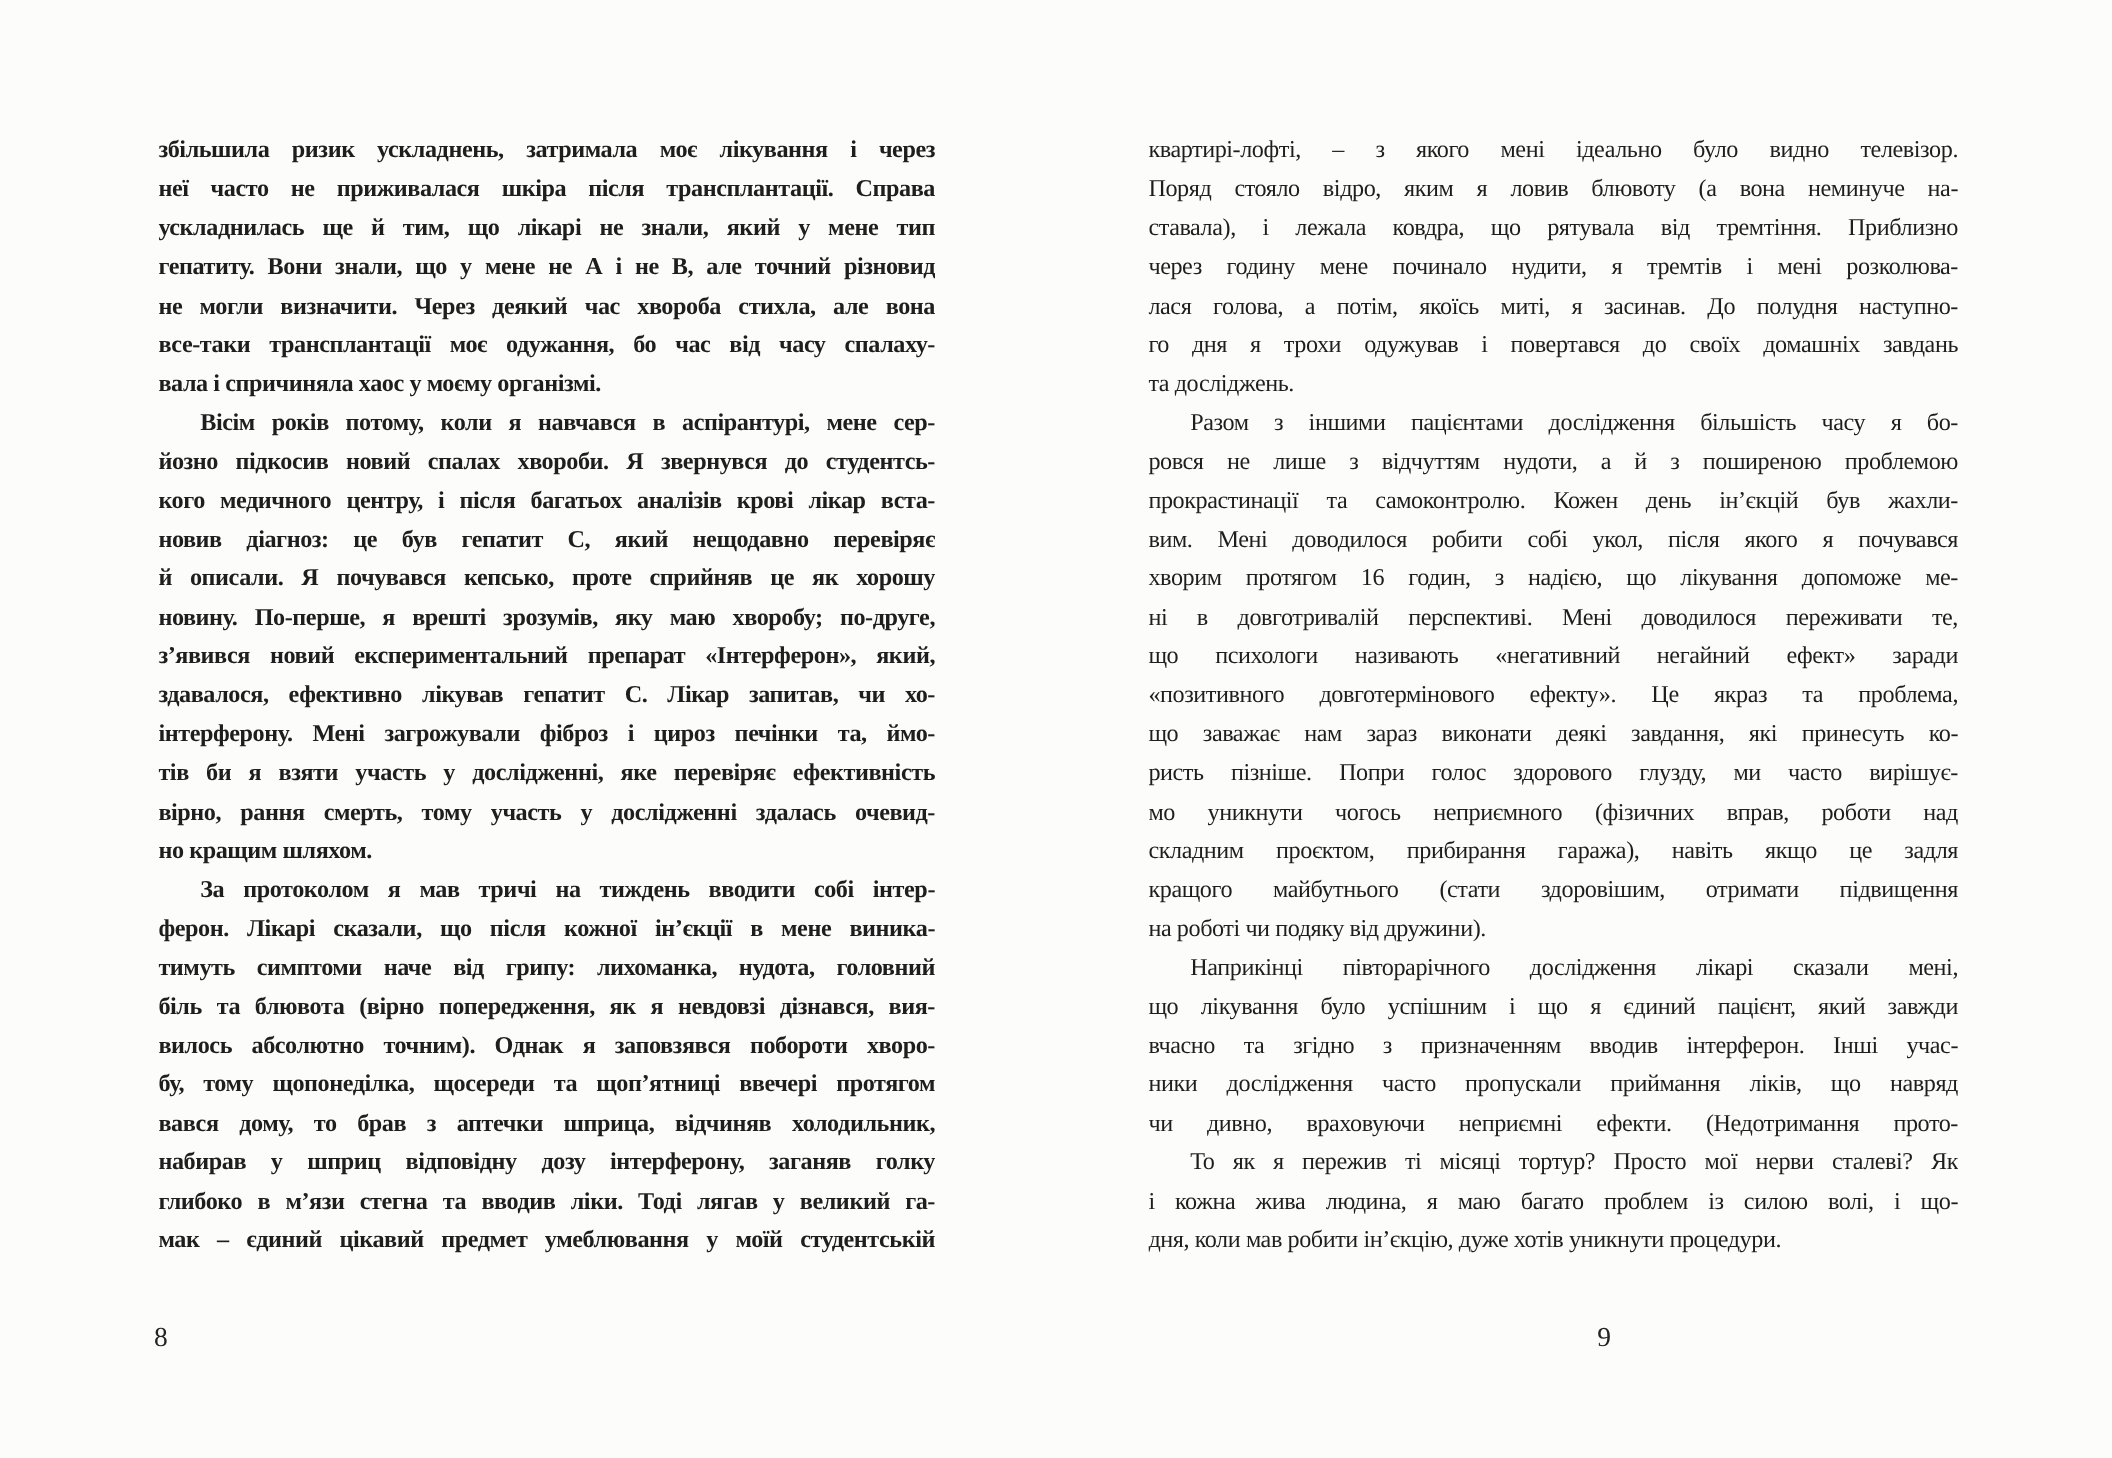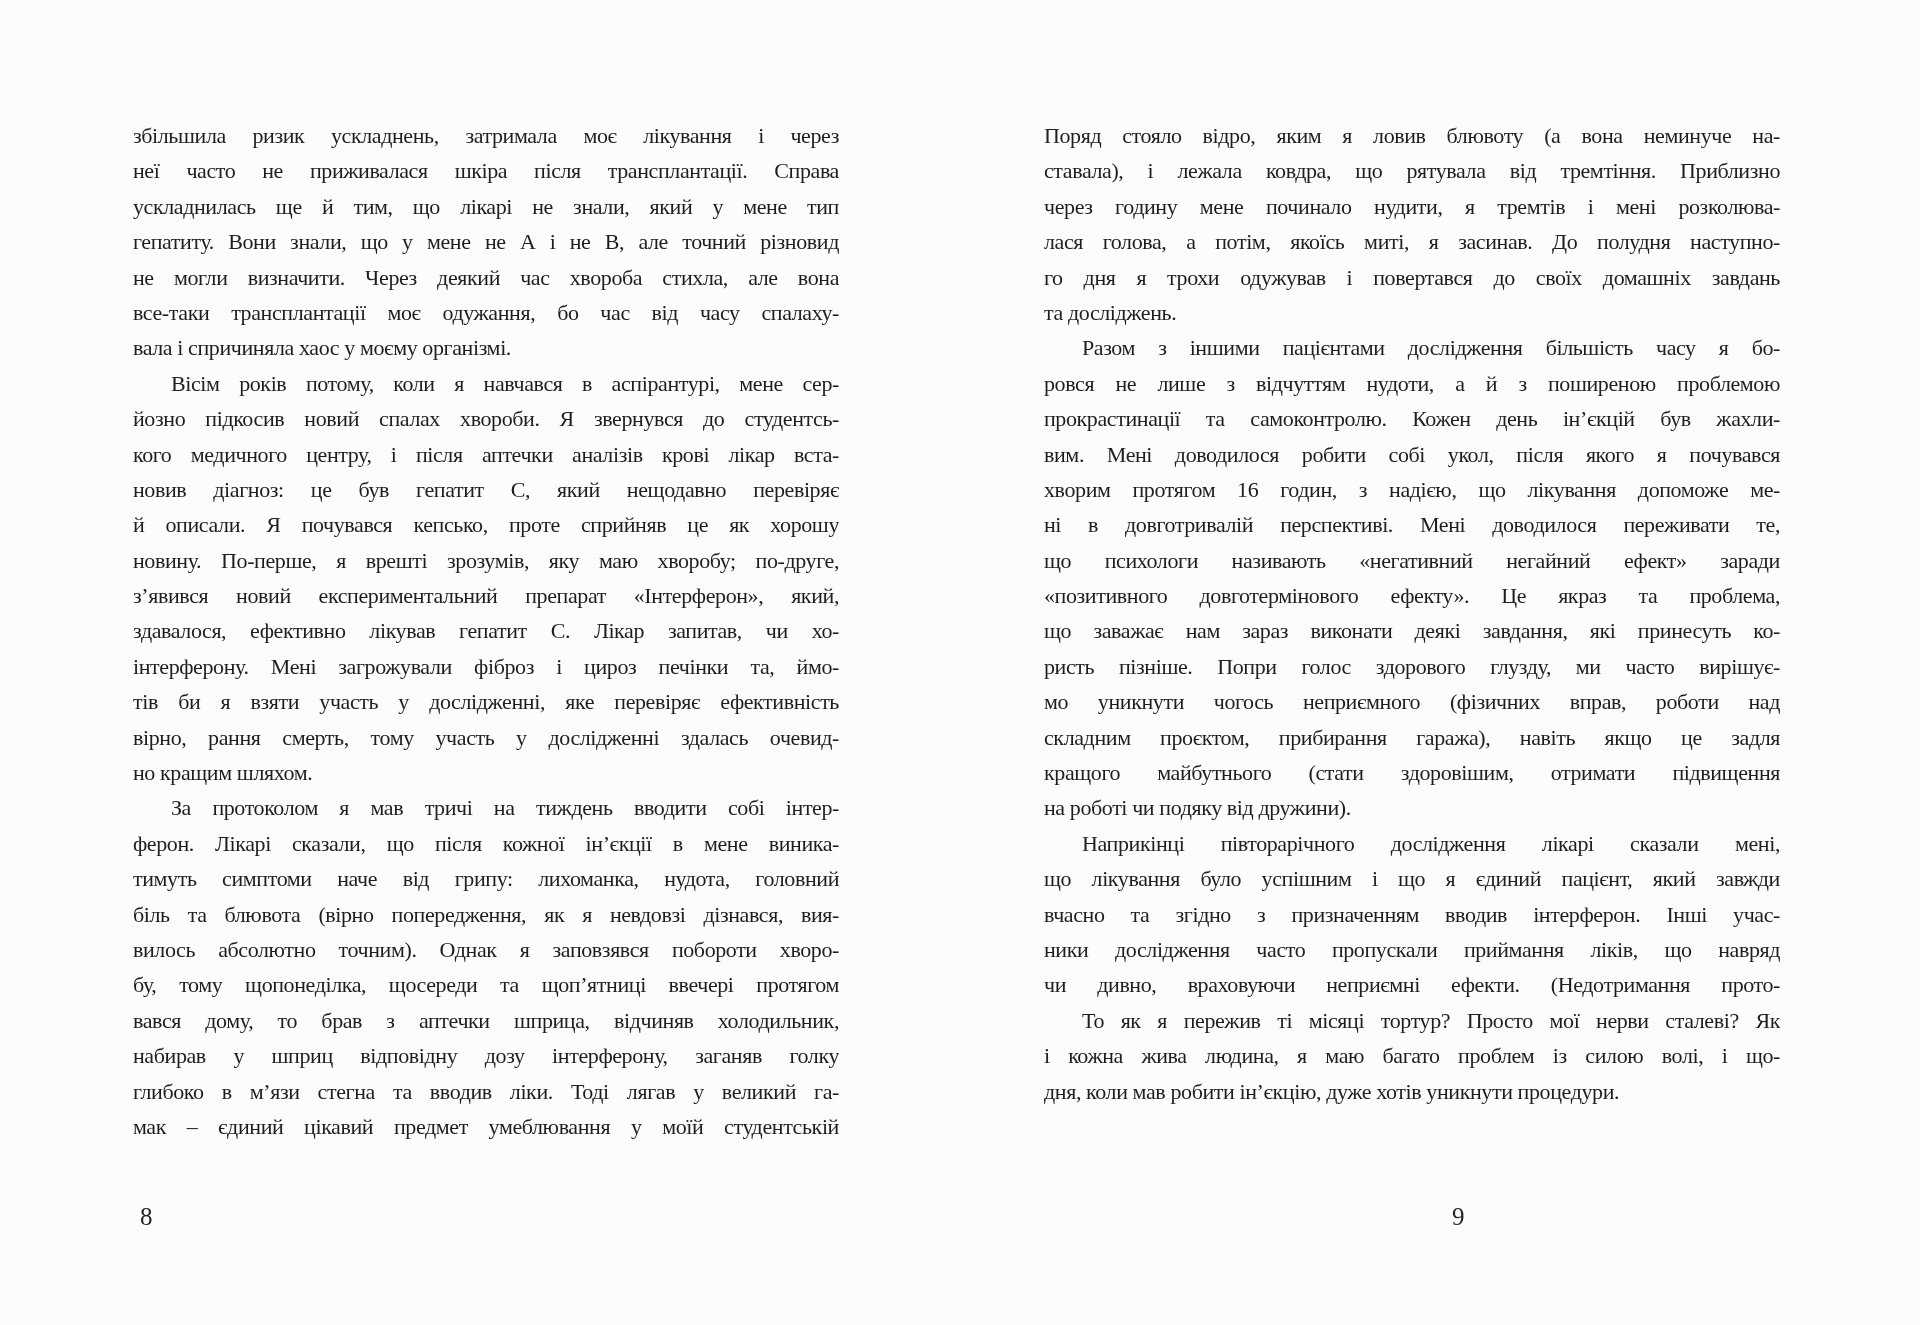--- a/index.html
+++ b/index.html
@@ -24,21 +24,21 @@
     top: 0;
     height: 100%;
   }
   .page-left  { left: 0; width: 960px; }
   .page-right { left: 960px; width: 960px; }
 
   .text-block {
     position: absolute;
     top: 118px;
   }
-  .text-block.tb-left  { left: 133px;  width: 706px; }
+  .text-block.tb-left  { left: 144px;  width: 706px; font-weight: bold; }
   .text-block.tb-right { left: 84px;   width: 736px; } 
 
   .line {
     height: 35.4px;
     line-height: 35.4px;
     font-size: 22px;
     letter-spacing: -0.4px;
     text-align: justify;
     text-align-last: justify;
     overflow: hidden;
@@ -71,21 +71,21 @@
     <div class="text-block tb-left">
         <div class="line">збільшила ризик ускладнень, затримала моє лікування і через</div>
         <div class="line">неї часто не приживалася шкіра після трансплантації. Справа</div>
         <div class="line">ускладнилась ще й тим, що лікарі не знали, який у мене тип</div>
         <div class="line">гепатиту. Вони знали, що у мене не А і не В, але точний різновид</div>
         <div class="line">не могли визначити. Через деякий час хвороба стихла, але вона</div>
         <div class="line">все-таки трансплантації моє одужання, бо час від часу спалаху-</div>
         <div class="line para-end">вала і спричиняла хаос у моєму організмі.</div>
         <div class="line indent">Вісім років потому, коли я навчався в аспірантурі, мене сер-</div>
         <div class="line">йозно підкосив новий спалах хвороби. Я звернувся до студентсь-</div>
-        <div class="line">кого медичного центру, і після аптечки аналізів крові лікар вста-</div>
+        <div class="line">кого медичного центру, і після багатьох аналізів крові лікар вста-</div>
         <div class="line">новив діагноз: це був гепатит С, який нещодавно перевіряє</div>
         <div class="line">й описали. Я почувався кепсько, проте сприйняв це як хорошу</div>
         <div class="line">новину. По-перше, я врешті зрозумів, яку маю хворобу; по-друге,</div>
         <div class="line">з’явився новий експериментальний препарат «Інтерферон», який,</div>
         <div class="line">здавалося, ефективно лікував гепатит С. Лікар запитав, чи хо-</div>
         <div class="line">інтерферону. Мені загрожували фіброз і цироз печінки та, ймо-</div>
         <div class="line">тів би я взяти участь у дослідженні, яке перевіряє ефективність</div>
         <div class="line">вірно, рання смерть, тому участь у дослідженні здалась очевид-</div>
         <div class="line para-end">но кращим шляхом.</div>
         <div class="line indent">За протоколом я мав тричі на тиждень вводити собі інтер-</div>
@@ -97,20 +97,21 @@
         <div class="line">вався дому, то брав з аптечки шприца, відчиняв холодильник,</div>
         <div class="line">набирав у шприц відповідну дозу інтерферону, заганяв голку</div>
         <div class="line">глибоко в м’язи стегна та вводив ліки. Тоді лягав у великий га-</div>
         <div class="line">мак – єдиний цікавий предмет умеблювання у моїй студентській</div>
       </div>
     <div class="page-number pn-left">8</div>
   </section>
 
   <section class="page page-right">
     <div class="text-block tb-right">
+        <div class="line">квартирі-лофті, – з якого мені ідеально було видно телевізор.</div>
         <div class="line">Поряд стояло відро, яким я ловив блювоту (а вона неминуче на-</div>
         <div class="line">ставала), і лежала ковдра, що рятувала від тремтіння. Приблизно</div>
         <div class="line">через годину мене починало нудити, я тремтів і мені розколюва-</div>
         <div class="line">лася голова, а потім, якоїсь миті, я засинав. До полудня наступно-</div>
         <div class="line">го дня я трохи одужував і повертався до своїх домашніх завдань</div>
         <div class="line para-end">та досліджень.</div>
         <div class="line indent">Разом з іншими пацієнтами дослідження більшість часу я бо-</div>
         <div class="line">ровся не лише з відчуттям нудоти, а й з поширеною проблемою</div>
         <div class="line">прокрастинації та самоконтролю. Кожен день ін’єкцій був жахли-</div>
         <div class="line">вим. Мені доводилося робити собі укол, після якого я почувався</div>

